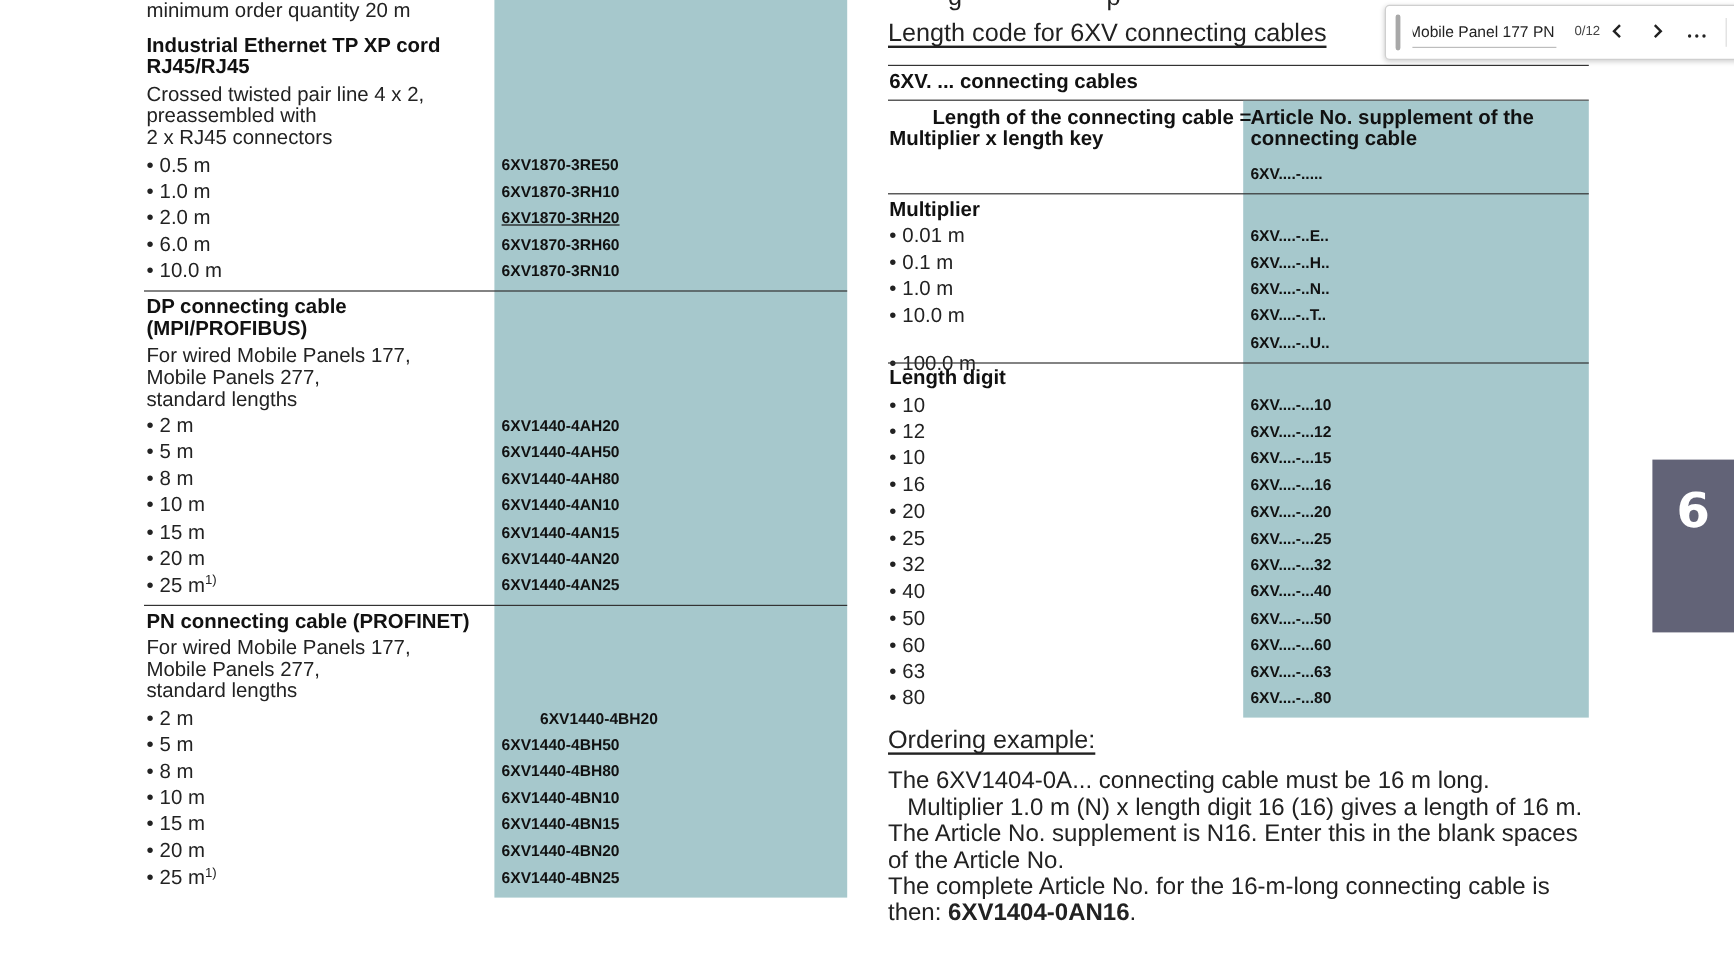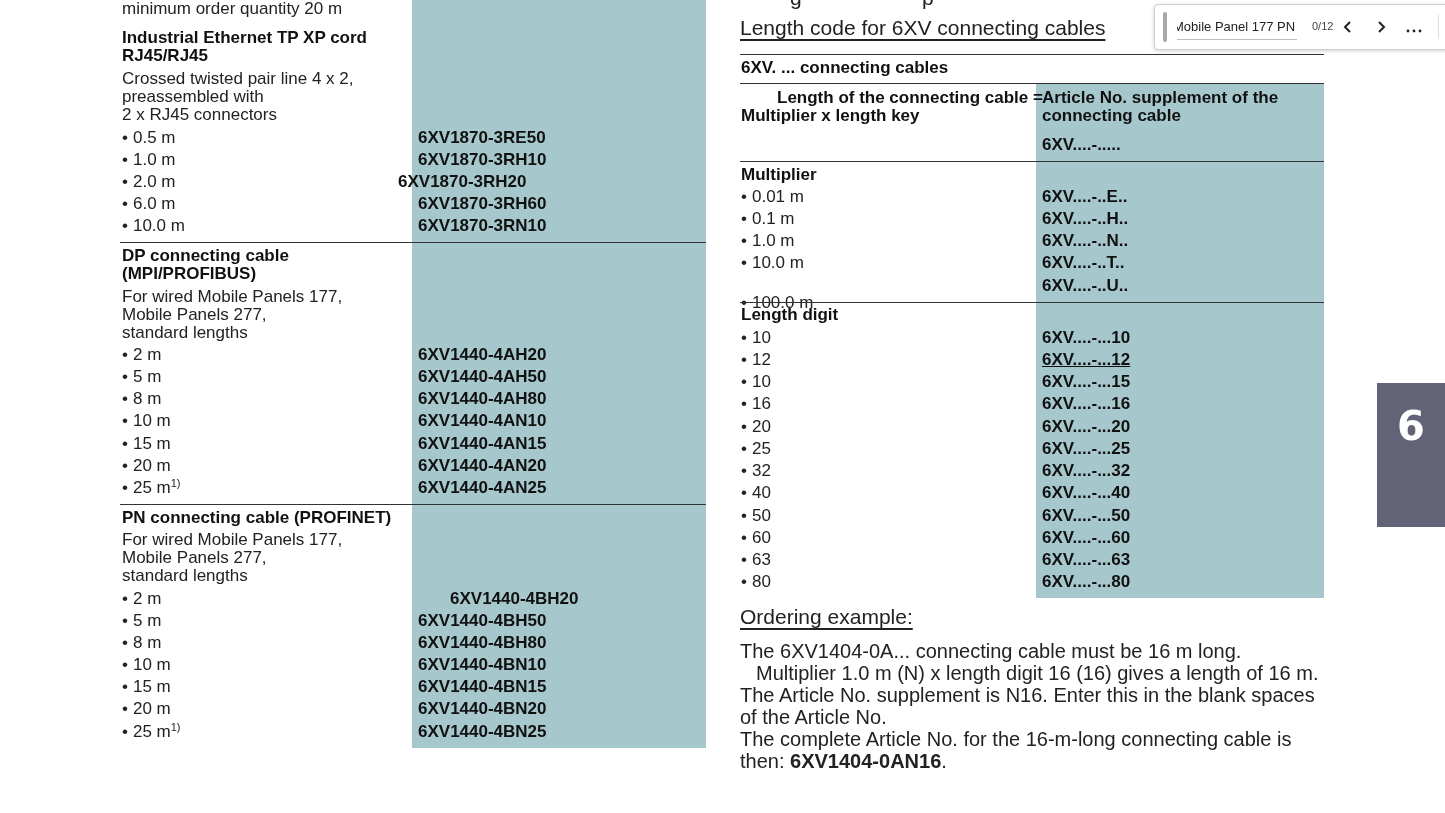--- a/index.html
+++ b/index.html
@@ -5,21 +5,21 @@
   html, body { margin:0; padding:0; }
   body {
     width:1445px; height:813px; overflow:hidden; position:relative;
     background:#ffffff; color:#1a1a1a;
     font-family:"Liberation Sans", sans-serif;
   }
   .teal { background:#a6c8cc; position:absolute; }
   .abs { position:absolute; }
   .txt { font-size:17px; line-height:18px; color:#222; white-space:nowrap; }
   .bold { font-weight:bold; color:#111; }
-  .code { font-size:17px; font-weight:bold; color:#111; white-space:nowrap; line-height:18px; }
+  .code { font-size:13px; font-weight:bold; color:#111; white-space:nowrap; line-height:18px; }
   .hr { position:absolute; height:1px; background:#333; }
   .bullet::before { content:"\2022"; margin-right:5px; }
   sup { font-size:11px; line-height:0; vertical-align:6px; }
   .heading-u { font-size:21px; text-decoration:underline; text-underline-offset:4px; color:#222; white-space:nowrap; }
   .para { font-size:20px; line-height:22px; color:#222; white-space:nowrap; }
 
   
   .findbar {
     position:absolute; left:1114px; top:4px; width:321px; height:44px;
     background:#fff; border:1px solid #cfcfcf; border-radius:4px;
@@ -56,21 +56,21 @@
   <div class="abs txt bold" style="left:122px; top:47px;">RJ45/RJ45</div>
   <div class="abs txt" style="left:122px; top:70px;">Crossed twisted pair line 4 x 2,</div>
   <div class="abs txt" style="left:122px; top:88px;">preassembled with</div>
   <div class="abs txt" style="left:122px; top:106px;">2 x RJ45 connectors</div>
 
   <div class="abs txt bullet" style="left:122px; top:129px;">0.5 m</div>
   <div class="abs code" style="left:418px; top:129px;">6XV1870-3RE50</div>
   <div class="abs txt bullet" style="left:122px; top:151px;">1.0 m</div>
   <div class="abs code" style="left:418px; top:151px;">6XV1870-3RH10</div>
   <div class="abs txt bullet" style="left:122px; top:173px;">2.0 m</div>
-  <div class="abs code" style="left:398px; top:173px;">6XV1870-3RH20</div>
+  <div class="abs code" style="left:418px; top:173px;text-decoration:underline;">6XV1870-3RH20</div>
   <div class="abs txt bullet" style="left:122px; top:195px;">6.0 m</div>
   <div class="abs code" style="left:418px; top:195px;">6XV1870-3RH60</div>
   <div class="abs txt bullet" style="left:122px; top:217px;">10.0 m</div>
   <div class="abs code" style="left:418px; top:217px;">6XV1870-3RN10</div>
 </div>
 <div class="hr" style="left:120px; top:242px; width:586px;"></div>
 
 <div>
   <div class="abs txt bold" style="left:122px; top:247px;">DP connecting cable</div>
   <div class="abs txt bold" style="left:122px; top:265px;">(MPI/PROFIBUS)</div>
@@ -147,21 +147,21 @@
 <div class="abs code" style="left:1042px; top:254px;">6XV....-..T..</div>
 <div class="abs txt bullet" style="left:741px; top:277px;margin-top:17px;">100.0 m</div>
 <div class="abs code" style="left:1042px; top:277px;">6XV....-..U..</div>
 
 <div class="hr" style="left:740px; top:302px; width:584px;"></div>
 
 <div class="abs txt bold" style="left:741px; top:306px;">Length digit</div>
 <div class="abs txt bullet" style="left:741px; top:329px;">10</div>
 <div class="abs code" style="left:1042px; top:329px;">6XV....-...10</div>
 <div class="abs txt bullet" style="left:741px; top:351px;">12</div>
-<div class="abs code" style="left:1042px; top:351px;text-decoration:underline;">6XV....-...12</div>
+<div class="abs code" style="left:1042px; top:351px;">6XV....-...12</div>
 <div class="abs txt bullet" style="left:741px; top:373px;">10</div>
 <div class="abs code" style="left:1042px; top:373px;">6XV....-...15</div>
 <div class="abs txt bullet" style="left:741px; top:395px;">16</div>
 <div class="abs code" style="left:1042px; top:395px;">6XV....-...16</div>
 <div class="abs txt bullet" style="left:741px; top:418px;">20</div>
 <div class="abs code" style="left:1042px; top:418px;">6XV....-...20</div>
 <div class="abs txt bullet" style="left:741px; top:440px;">25</div>
 <div class="abs code" style="left:1042px; top:440px;">6XV....-...25</div>
 <div class="abs txt bullet" style="left:741px; top:462px;">32</div>
 <div class="abs code" style="left:1042px; top:462px;">6XV....-...32</div>

